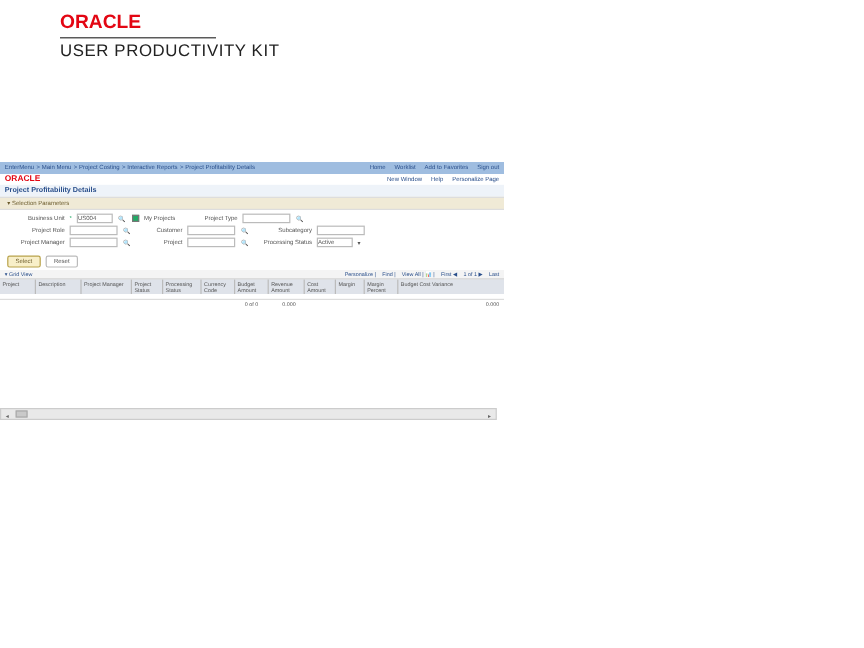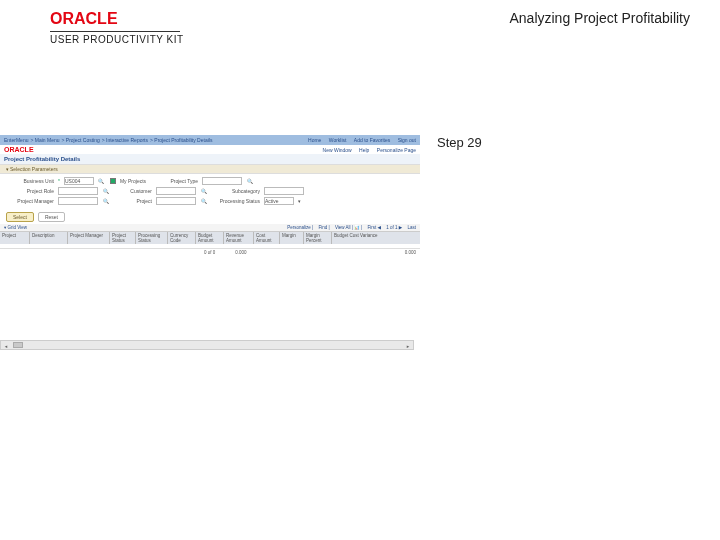--- a/index.html
+++ b/index.html
@@ -3,21 +3,21 @@
 <meta charset="utf-8">
 <style>
   * { box-sizing: border-box; margin: 0; padding: 0; }
   body { width: 720px; height: 540px; background: #fff; font-family: Arial, Helvetica, sans-serif; color: #222; position: relative; }
 
   
   .header { position: absolute; top: 10px; left: 50px; right: 30px; display: flex; }
   .logo-block { display: flex; flex-direction: column; align-items: flex-start; }
   .oracle-logo { color: #e30613; font-weight: bold; font-size: 16px; letter-spacing: 0px; font-family: Arial; }
   .logo-rule { width: 130px; height: 1px; background:#333; margin: 3px 0 2px 0; }
-  .kit-text { font-size: 10px; letter-spacing: 0.5px; color:#222; }
+  .kit-text { font-size: 14px; letter-spacing: 0.5px; color:#222; }
   .page-title { margin-left: auto; font-size: 14px; color:#222; }
 
   
   .shot { position:absolute; top:135px; left:0; width:420px; height:215px; background:#fff; font-size:5px; color:#555; }
   .breadcrumb { background:#9fbde0; color:#2a4f8b; padding:2px 4px; font-size:5px; display:flex; justify-content:space-between;}
   .breadcrumb .bc-left span { margin-right:2px;}
   .breadcrumb .bc-right span { margin-left:6px;}
   .obar { background:#fff; padding:1px 4px; display:flex; align-items:center; color:#e30613; font-weight:bold; font-size:7px;}
   .obar .links { margin-left:auto; color:#2a4f8b; font-weight:normal; font-size:5px;}
   .obar .links span{ margin-left:6px;}
@@ -57,21 +57,20 @@
 </style>
 </head>
 <body>
 
 <div class="header">
   <div class="logo-block">
     <div class="oracle-logo">ORACLE</div>
     <div class="logo-rule"></div>
     <div class="kit-text">USER PRODUCTIVITY KIT</div>
   </div>
-  <div class="page-title">Analyzing Project Profitability</div>
 </div>
 
 <div class="shot">
   <div class="breadcrumb">
     <div class="bc-left">
       <span>EnterMenu</span>&gt;
       <span>Main Menu</span>&gt;
       <span>Project Costing</span>&gt;
       <span>Interactive Reports</span>&gt;
       <span>Project Profitability Details</span>
@@ -167,14 +166,13 @@
   </div>
 
   <div class="scroll">
     <div class="arrow" style="left:0">◂</div>
     <div class="thumb" style="left:12px"></div>
     <div class="arrow" style="right:0">▸</div>
   </div>
 </div>
 
 <div class="instr">
-  <div class="step">Step 29</div>
 </div>
 
 </body></html>

